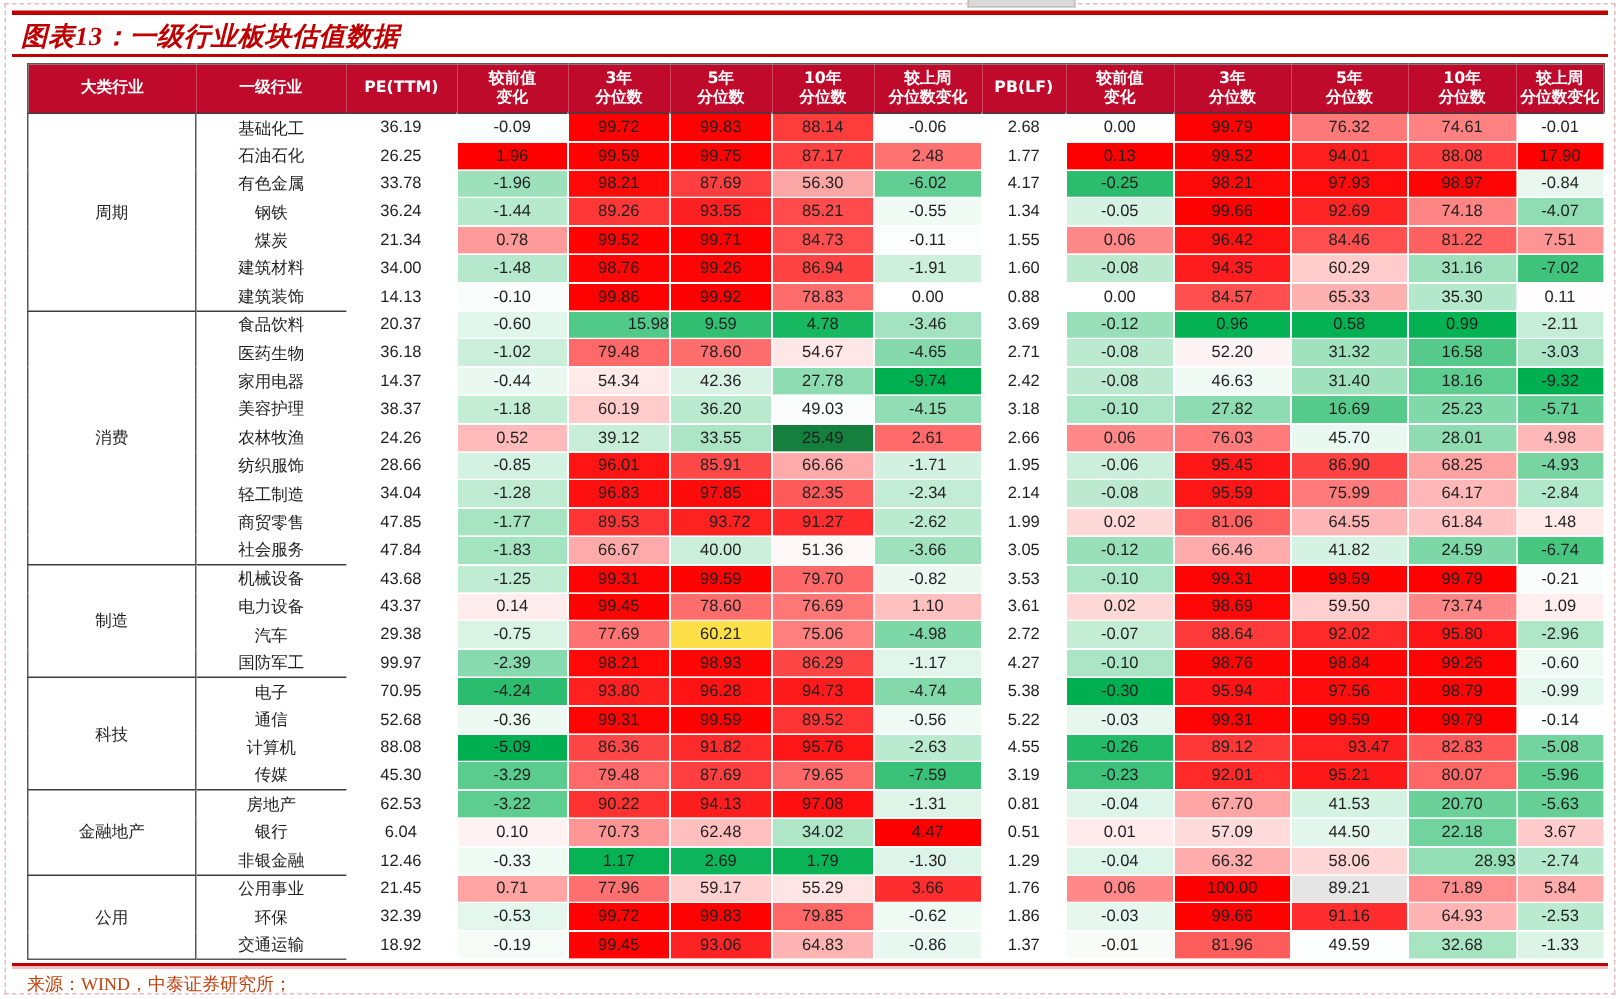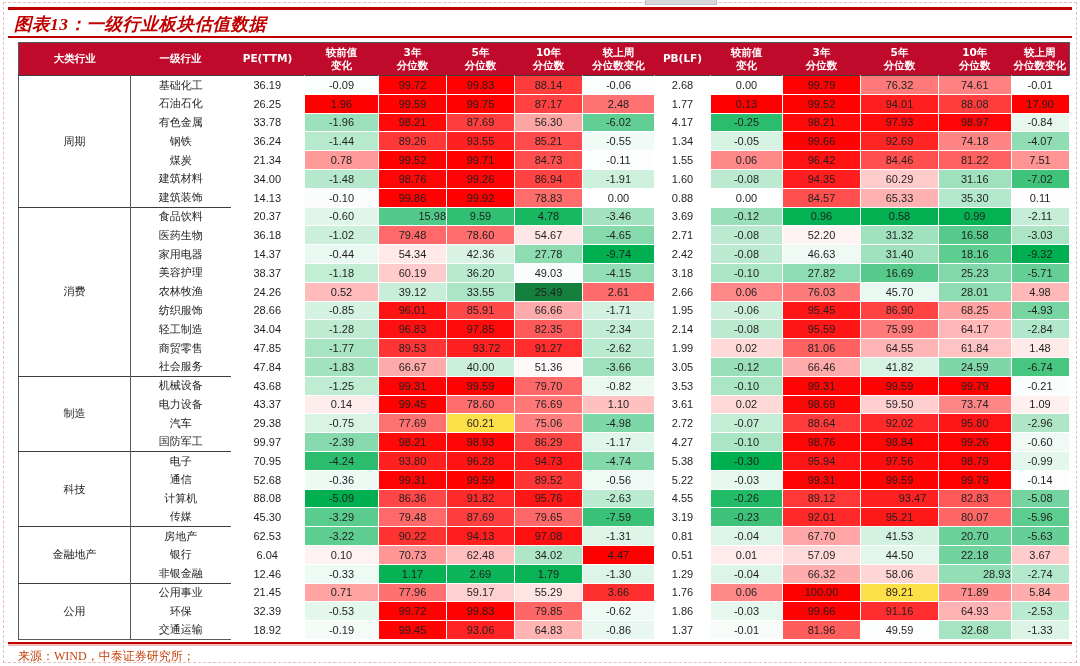--- a/index.html
+++ b/index.html
@@ -531,21 +531,21 @@
         <td class="name-cell">公用事业</td>
         <td class="val-cell">21.45</td>
         <td class="val-cell" style="background: rgb(255, 163, 163);">0.71</td>
         <td class="val-cell" style="background: rgb(255, 112, 112);">77.96</td>
         <td class="val-cell" style="background: rgb(255, 208, 208);">59.17</td>
         <td class="val-cell" style="background: rgb(255, 228, 228);">55.29</td>
         <td class="val-cell" style="background: rgb(255, 46, 46);">3.66</td>
         <td class="val-cell">1.76</td>
         <td class="val-cell" style="background: rgb(255, 137, 137);">0.06</td>
         <td class="val-cell" style="background: rgb(255, 0, 0);">100.00</td>
-        <td class="val-cell" style="background: #fde047;">89.21</td>
+        <td class="val-cell" style="background: #e5e5e5;">89.21</td>
         <td class="val-cell" style="background: rgb(255, 143, 143);">71.89</td>
         <td class="val-cell" style="background: rgb(255, 172, 172);">5.84</td>
       </tr>
       <tr>
         <td class="name-cell">环保</td>
         <td class="val-cell">32.39</td>
         <td class="val-cell" style="background: rgb(228, 247, 237);">-0.53</td>
         <td class="val-cell" style="background: rgb(255, 1, 1);">99.72</td>
         <td class="val-cell" style="background: rgb(255, 1, 1);">99.83</td>
         <td class="val-cell" style="background: rgb(255, 103, 103);">79.85</td>

